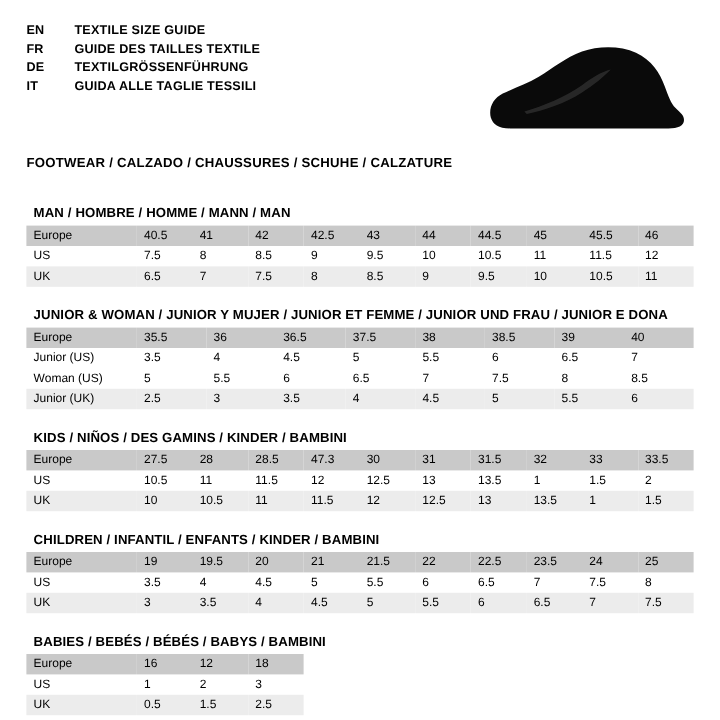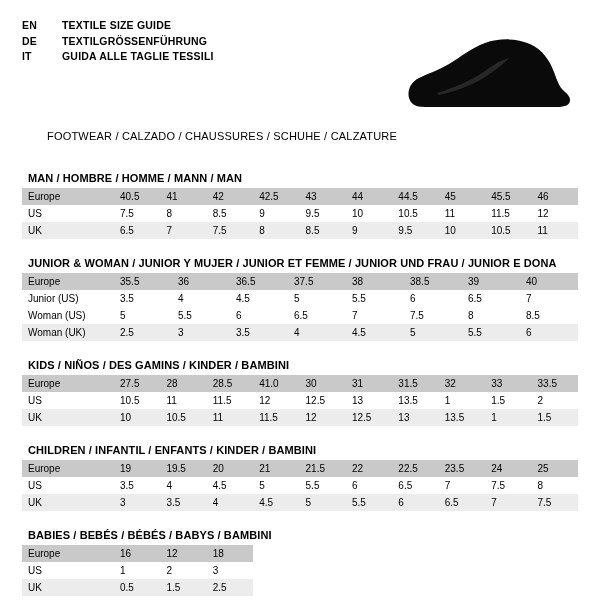--- a/index.html
+++ b/index.html
@@ -44,23 +44,22 @@
   }
   .shoe-wrap {
     width: 205px;
     height: 80px;
     margin-right: 6px;
     margin-top: 18px;
   }
   .subtitle {
     margin-top: 14px;
     font-size: 11px;
-    font-weight: normal;
+    font-weight: bold;
     letter-spacing: 0.2px;
-    margin-left: 25px;
   }
 
   
   .section {
     margin-top: 18px;
   }
   .section.first {
     margin-top: 30px;
   }
   .section-title {
@@ -106,20 +105,24 @@
 <body>
 
 <div class="page">
 
   <div class="header">
     <table class="lang-table">
       <tbody>
         <tr>
           <td class="lang-code">EN</td>
           <td>TEXTILE SIZE GUIDE</td>
+        </tr>
+        <tr>
+          <td class="lang-code">FR</td>
+          <td>GUIDE DES TAILLES TEXTILE</td>
         </tr>
         <tr>
           <td class="lang-code">DE</td>
           <td>TEXTILGRÖSSENFÜHRUNG</td>
         </tr>
         <tr>
           <td class="lang-code">IT</td>
           <td>GUIDA ALLE TAGLIE TESSILI</td>
         </tr>
       </tbody>
@@ -213,21 +216,21 @@
           <td>5</td>
           <td>5.5</td>
           <td>6</td>
           <td>6.5</td>
           <td>7</td>
           <td>7.5</td>
           <td>8</td>
           <td>8.5</td>
         </tr>
         <tr class="alt">
-          <td class="label">Woman (UK)</td>
+          <td class="label">Junior (UK)</td>
           <td>2.5</td>
           <td>3</td>
           <td>3.5</td>
           <td>4</td>
           <td>4.5</td>
           <td>5</td>
           <td>5.5</td>
           <td>6</td>
         </tr>
       </tbody>
@@ -236,21 +239,21 @@
 
   <div class="section">
     <div class="section-title">KIDS / NIÑOS / DES GAMINS / KINDER / BAMBINI</div>
     <table class="size">
       <tbody>
         <tr class="head">
           <td class="label">Europe</td>
           <td>27.5</td>
           <td>28</td>
           <td>28.5</td>
-          <td>41.0</td>
+          <td>47.3</td>
           <td>30</td>
           <td>31</td>
           <td>31.5</td>
           <td>32</td>
           <td>33</td>
           <td>33.5</td>
         </tr>
         <tr>
           <td class="label">US</td>
           <td>10.5</td>

